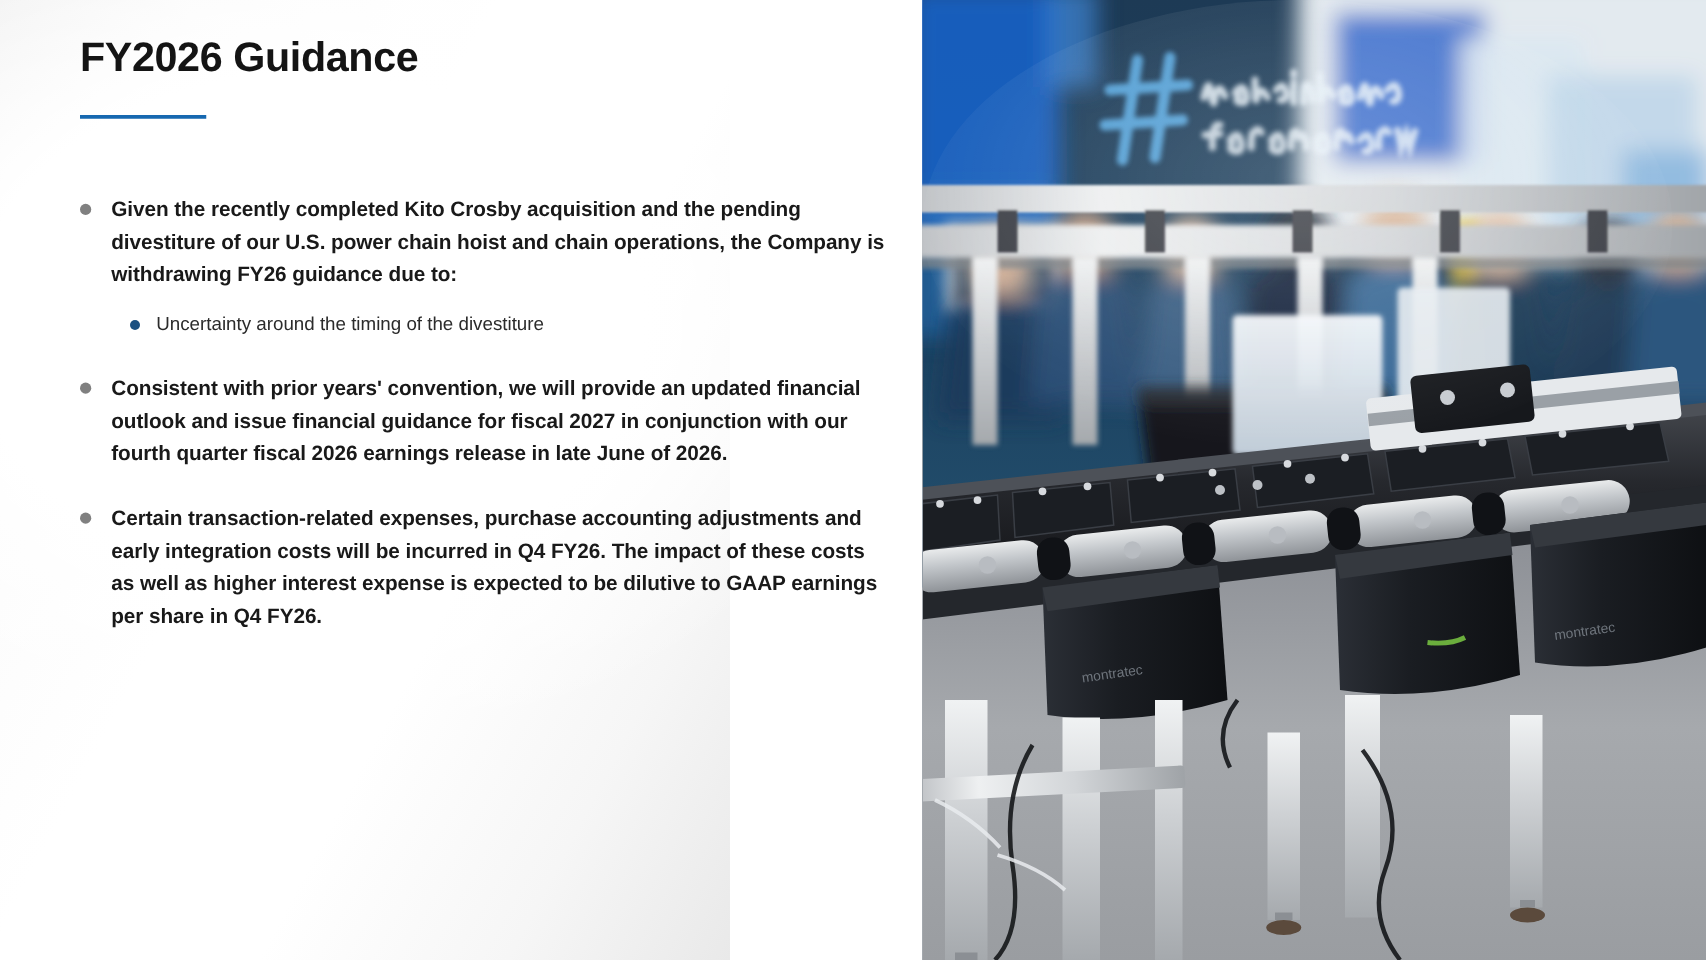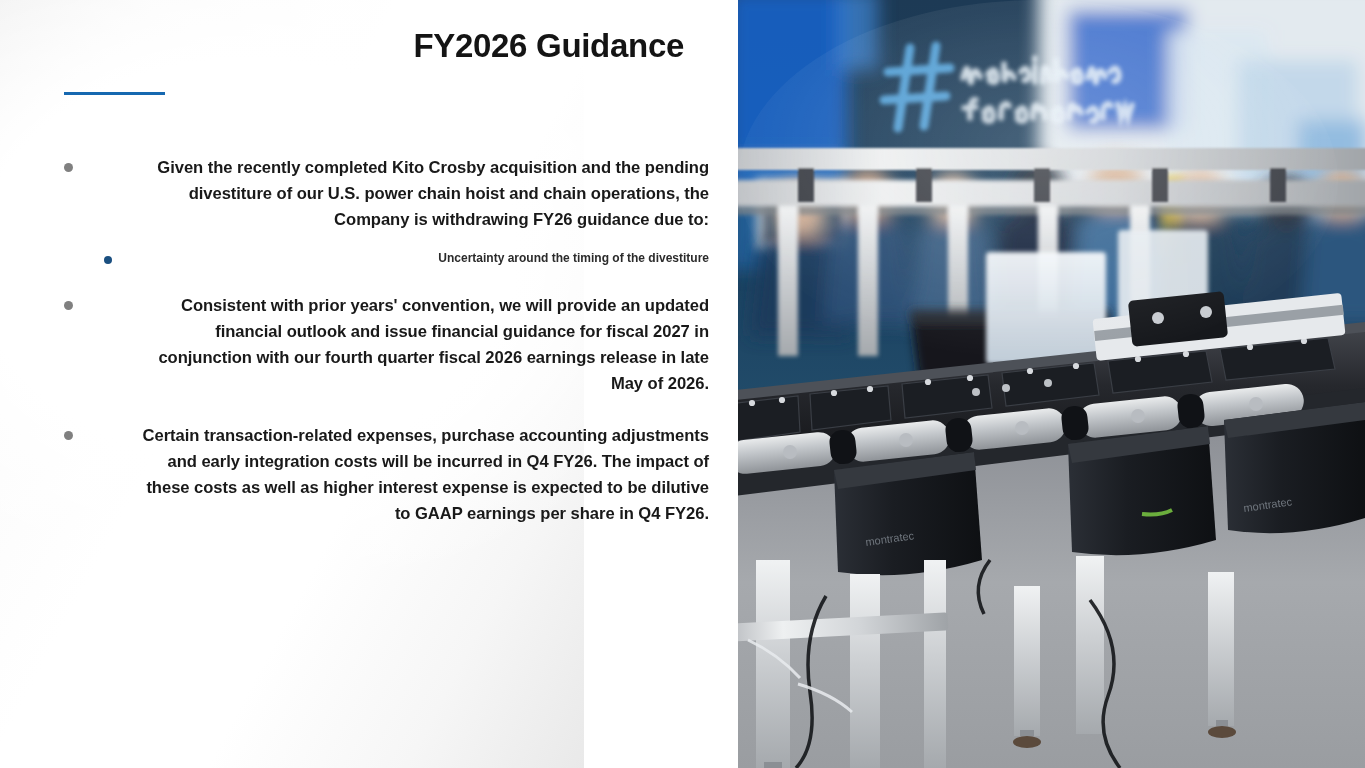--- a/index.html
+++ b/index.html
@@ -24,21 +24,20 @@
   #content-panel {
     position: absolute;
     left: 0;
     top: 0;
     width: 584px;
     height: 768px;
     background:
       radial-gradient(ellipse 560px 420px at 42% 34%, #ffffff 0%, #ffffff 48%, rgba(255,255,255,0) 82%),
       linear-gradient(118deg, #f2f2f2 0%, #fafafa 16%, #ffffff 40%, #ffffff 62%, #f6f6f6 82%, #e9e9e9 100%);
     z-index: 2;
-    text-align: right;
   }
 
   #title-block {
     position: absolute;
     left: 64px;
     top: 28px;
     width: 620px;
   }
 
   #page-title {
@@ -63,21 +62,20 @@
     position: absolute;
     left: 64px;
     top: 155px;
     width: 645px;
   }
 
   .l1-item {
     display: flex;
     align-items: flex-start;
     margin-bottom: 16px;
-    gap: 44px;
   }
 
   .l1-marker {
     flex: 0 0 auto;
     width: 9px;
     height: 9px;
     border-radius: 50%;
     background: #808080;
     margin-top: 8px;
     margin-right: 16px;
@@ -110,22 +108,22 @@
     width: 8px;
     height: 8px;
     border-radius: 50%;
     background: #1a4f80;
     margin-top: 7px;
     margin-right: 13px;
   }
 
   .l2-text {
     flex: 1 1 auto;
-    font-size: 12px;
-    font-weight: bold;
+    font-size: 15px;
+    font-weight: normal;
     color: #2b2b2b;
     line-height: 1.5;
   }
 
   .gap-after { margin-bottom: 26px; }
 
   
   #photo-panel {
     position: absolute;
     left: 738px;
@@ -160,21 +158,21 @@
 
       <div class="sub-list gap-after">
         <div class="l2-item">
           <span class="l2-marker"></span>
           <span class="l2-text">Uncertainty around the timing of the divestiture</span>
         </div>
       </div>
 
       <div class="l1-item gap-after">
         <span class="l1-marker"></span>
-        <span class="l1-text">Consistent with prior years' convention, we will provide an updated financial outlook and issue financial guidance for fiscal 2027 in conjunction with our fourth quarter fiscal 2026 earnings release in late May of 2026.</span>
+        <span class="l1-text">Consistent with prior years' convention, we will provide an updated financial outlook and issue financial guidance for fiscal 2027 in conjunction with our fourth quarter fiscal 2026 earnings release in late June of 2026.</span>
       </div>
 
       <div class="l1-item">
         <span class="l1-marker"></span>
         <span class="l1-text">Certain transaction-related expenses, purchase accounting adjustments and early integration costs will be incurred in Q4 FY26. The impact of these costs as well as higher interest expense is expected to be dilutive to GAAP earnings per share in Q4 FY26.</span>
       </div>
 
     </div>
   </div>
 

